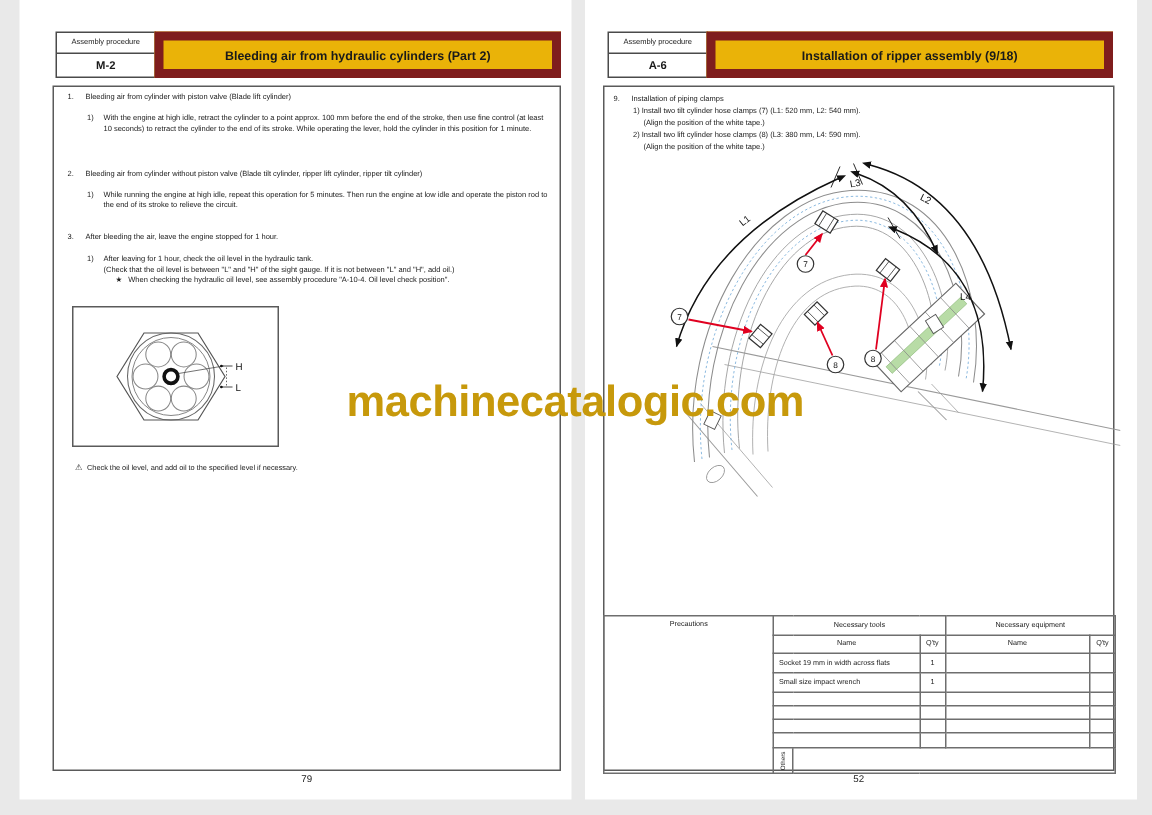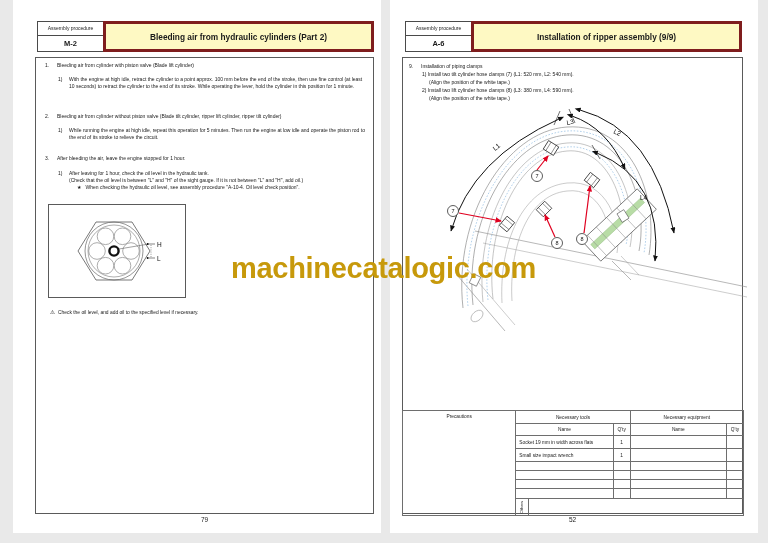--- a/index.html
+++ b/index.html
@@ -9,22 +9,22 @@
     font-family:"Liberation Sans","DejaVu Sans",sans-serif;
     color:#1a1a1a;
   }
   .page{position:absolute;top:0;height:533px;background:#ffffff;}
   #pageL{left:13px;width:368px;}
   #pageR{left:390px;width:368px;}
 
   .proc-box{position:absolute;top:21px;width:67px;height:31px;border:1px solid #4a4a4a;box-sizing:border-box;background:#fff;}
   .proc-label{height:13px;line-height:13px;font-size:5px;text-align:center;border-bottom:1px solid #4a4a4a;color:#222;}
   .proc-code{height:16px;line-height:16px;font-size:7.5px;font-weight:bold;text-align:center;}
-  .title-box{position:absolute;top:21px;height:31px;border:3px solid #7f1d1d;box-sizing:border-box;
-    display:flex;align-items:center;justify-content:center;font-size:8.3px;font-weight:bold;background:#fef9c3;}
+  .title-box{position:absolute;top:21px;height:31px;border:6px solid #7f1d1d;box-sizing:border-box;
+    display:flex;align-items:center;justify-content:center;font-size:8.3px;font-weight:bold;background:#eab308;}
   #pageL .proc-box{left:24px;}
   #pageL .title-box{left:90px;width:271px;}
   #pageR .proc-box{left:15px;}
   #pageR .title-box{left:81px;width:271px;}
 
   .content{position:absolute;top:57px;border:1px solid #5a5a5a;box-sizing:border-box;font-size:5px;line-height:7px;background:#fff;}
   #pageL .content{left:22px;width:339px;height:457px;}
   #pageR .content{left:12px;width:341px;height:457px;}
 
   .sec{position:absolute;left:9px;right:8px;}
@@ -151,21 +151,21 @@
 
   <div class="pagenum">79</div>
 </div>
 
 <div class="page" id="pageR">
 
   <div class="proc-box">
     <div class="proc-label">Assembly procedure</div>
     <div class="proc-code">A-6</div>
   </div>
-  <div class="title-box">Installation of ripper assembly (9/9)</div>
+  <div class="title-box">Installation of ripper assembly (9/18)</div>
 
   <div class="content">
 
     <div class="sec" style="top:4px;left:6px;">
       <div class="sec9-head">
         <span class="num">9.</span>
         <span>Installation of piping clamps</span>
       </div>
       <div class="steps9">
         <div class="ln">1) Install two tilt cylinder hose clamps (7) (L1: 520 mm, L2: 540 mm).</div>

